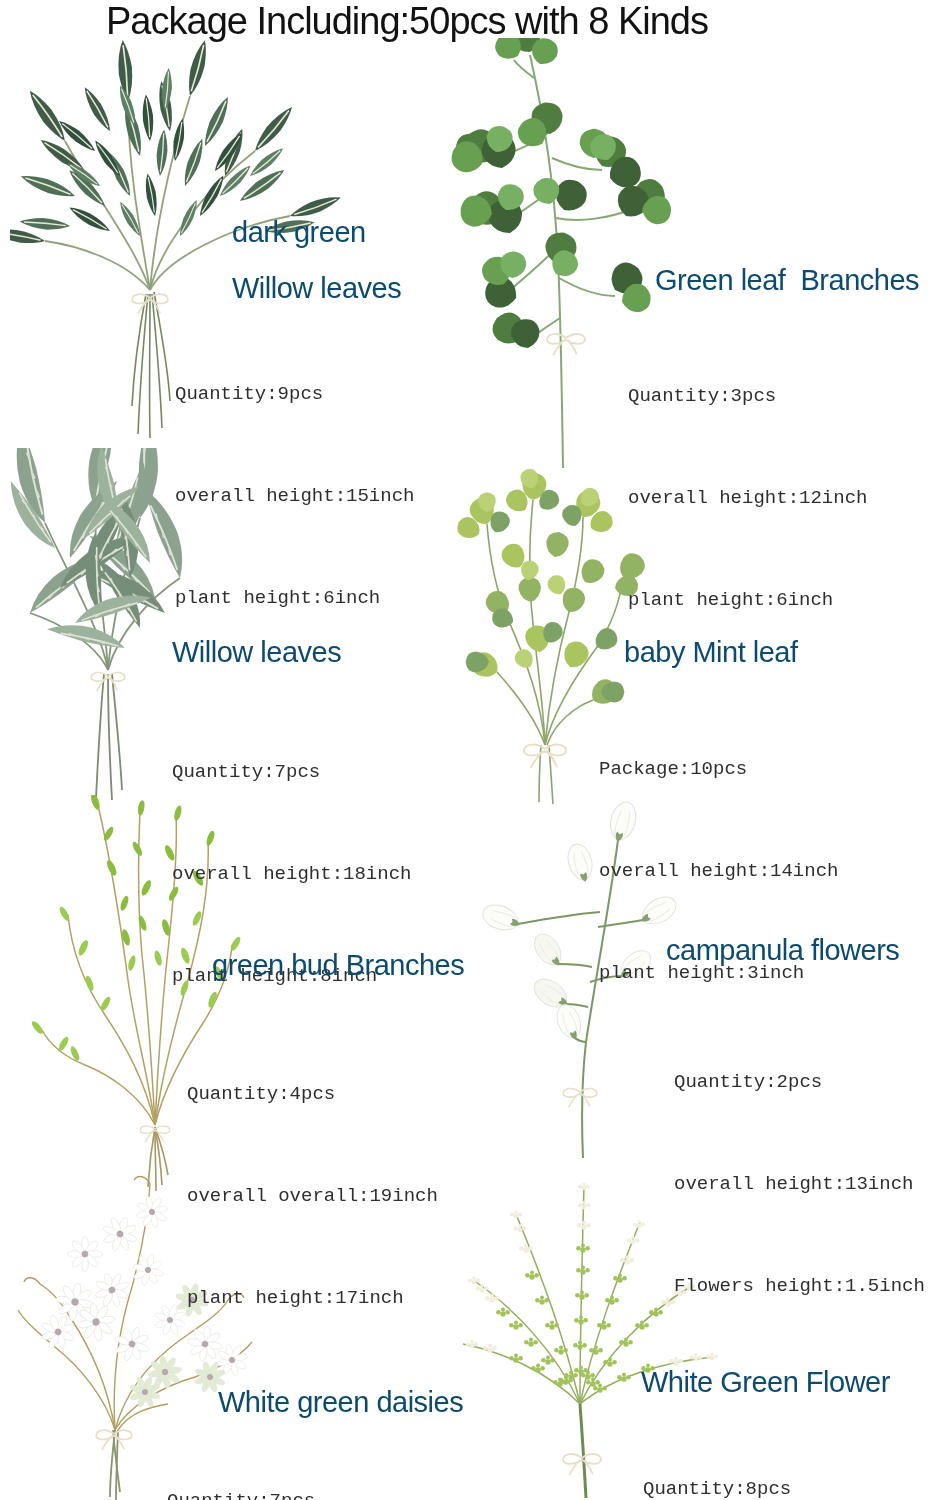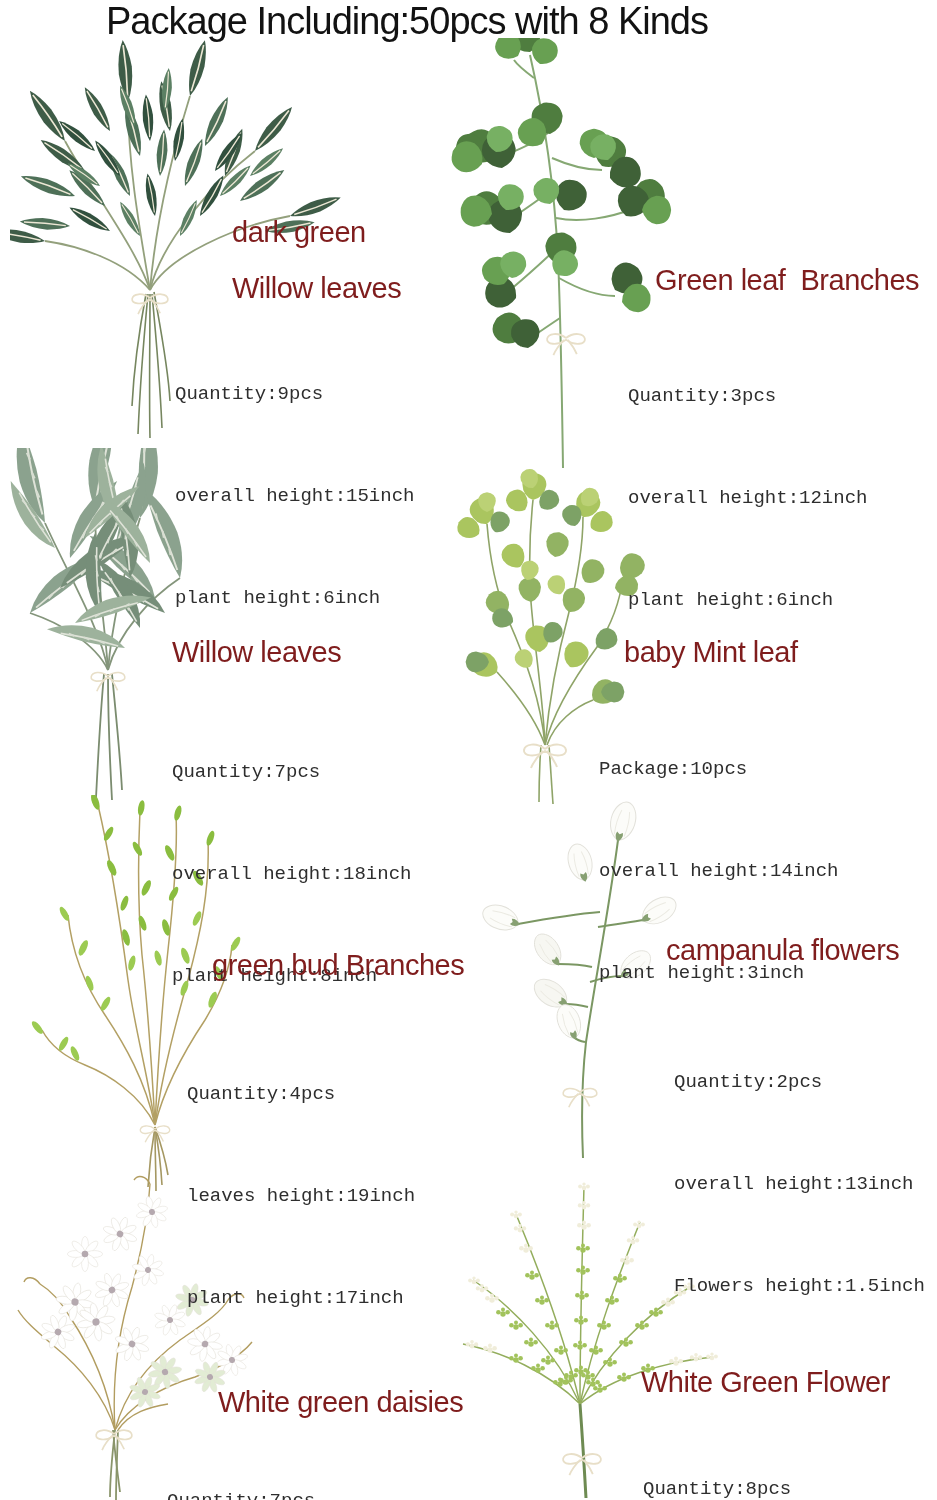--- a/index.html
+++ b/index.html
@@ -5,21 +5,21 @@
   html,body{margin:0;padding:0;background:#ffffff;}
   .canvas{
     position:relative;width:937px;height:1500px;background:#ffffff;
     overflow:hidden;font-family:"Liberation Sans",sans-serif;
   }
   .title{
     position:absolute;left:0;top:0;width:814px;text-align:center;
     font-size:38px;letter-spacing:-1px;color:#121212;white-space:pre;
   }
   .h{
-    position:absolute;font-size:29px;letter-spacing:-0.5px;color:#7f1d1d;white-space:pre;
+    position:absolute;font-size:29px;letter-spacing:-0.5px;color:#0c4a6e;white-space:pre;
   }
   .specs{
     position:absolute;font-family:"Liberation Mono","DejaVu Sans Mono",monospace;
     font-size:19px;line-height:34px;color:#2e2e2e;white-space:pre;
   }
   .plant{position:absolute;}
 </style>
 </head>
 <body>
 
@@ -494,21 +494,21 @@
   <div class="h" style="left:624px;top:636px">baby Mint leaf</div>
   <div class="specs" style="left:599px;top:684px">
     <div>Package:10pcs</div>
     <div>overall height:14inch</div>
     <div>plant height:3inch</div>
   </div>
 
   <div class="h" style="left:212px;top:949px">green bud Branches</div>
   <div class="specs" style="left:187px;top:1009px">
     <div>Quantity:4pcs</div>
-    <div>leaves height:19inch</div>
+    <div>overall overall:19inch</div>
     <div>plant height:17inch</div>
   </div>
 
   <div class="h" style="left:666px;top:934px">campanula flowers</div>
   <div class="specs" style="left:674px;top:997px">
     <div>Quantity:2pcs</div>
     <div>overall height:13inch</div>
     <div>Flowers height:1.5inch</div>
   </div>
 

